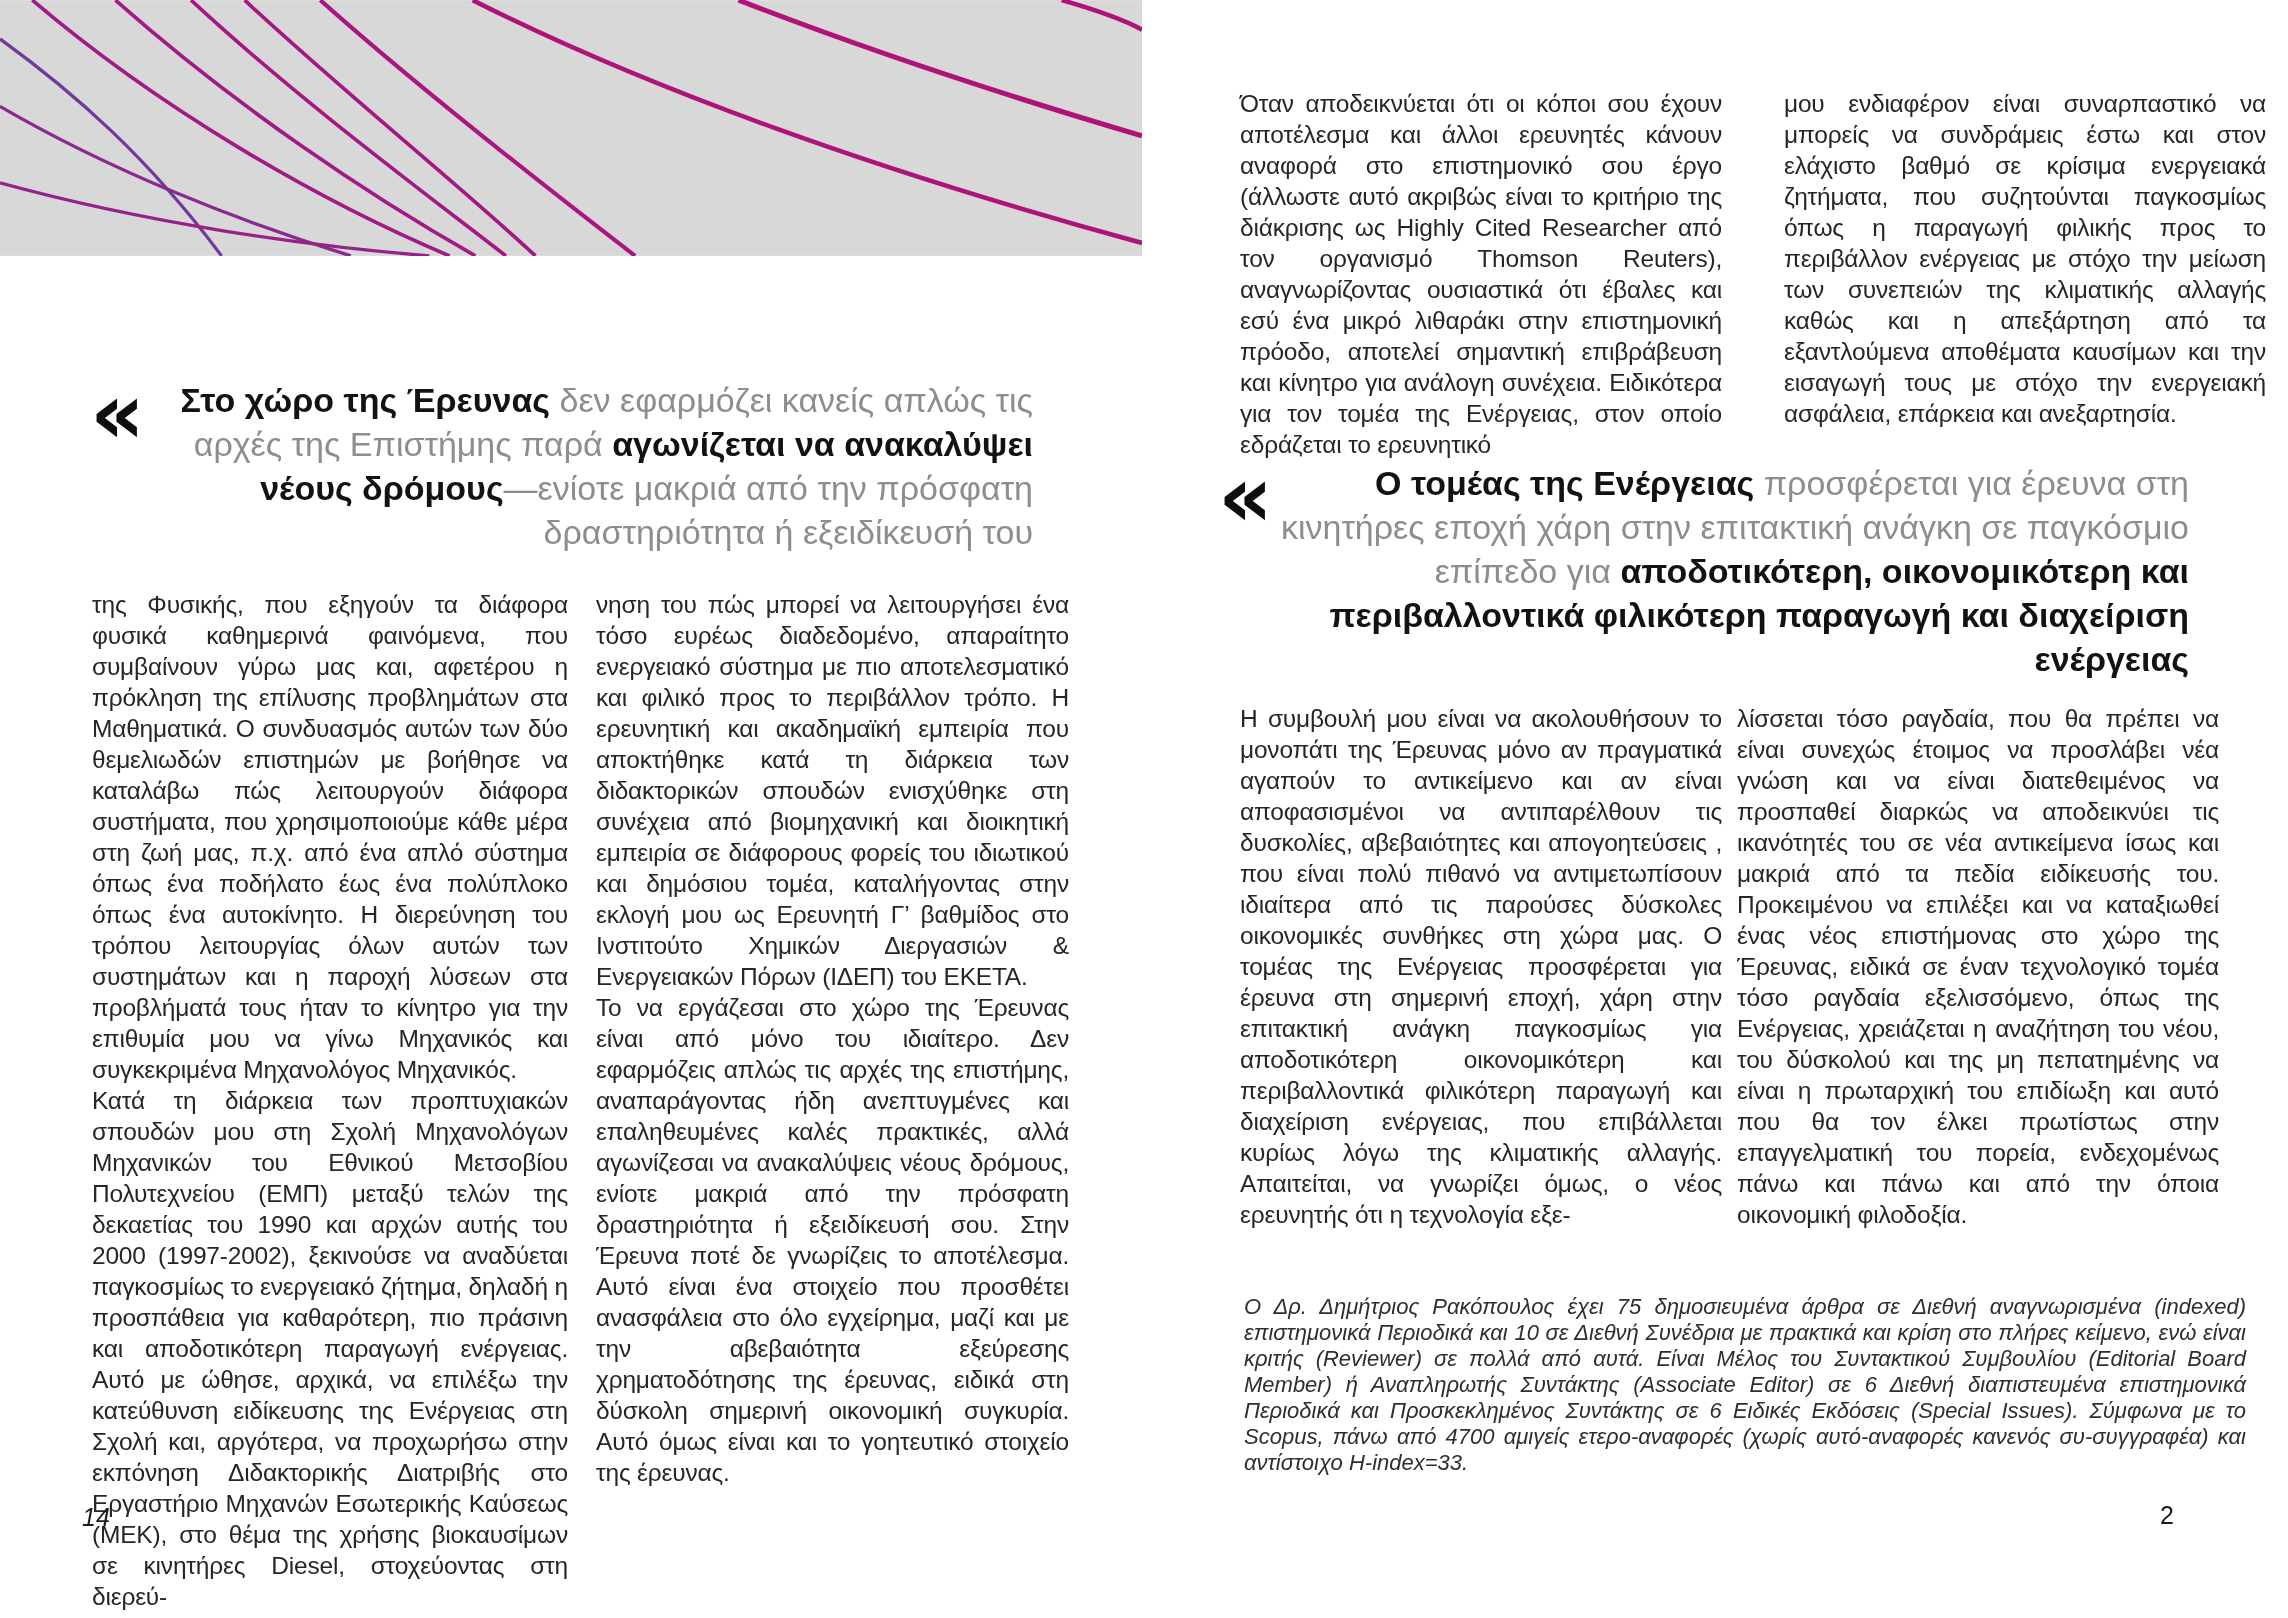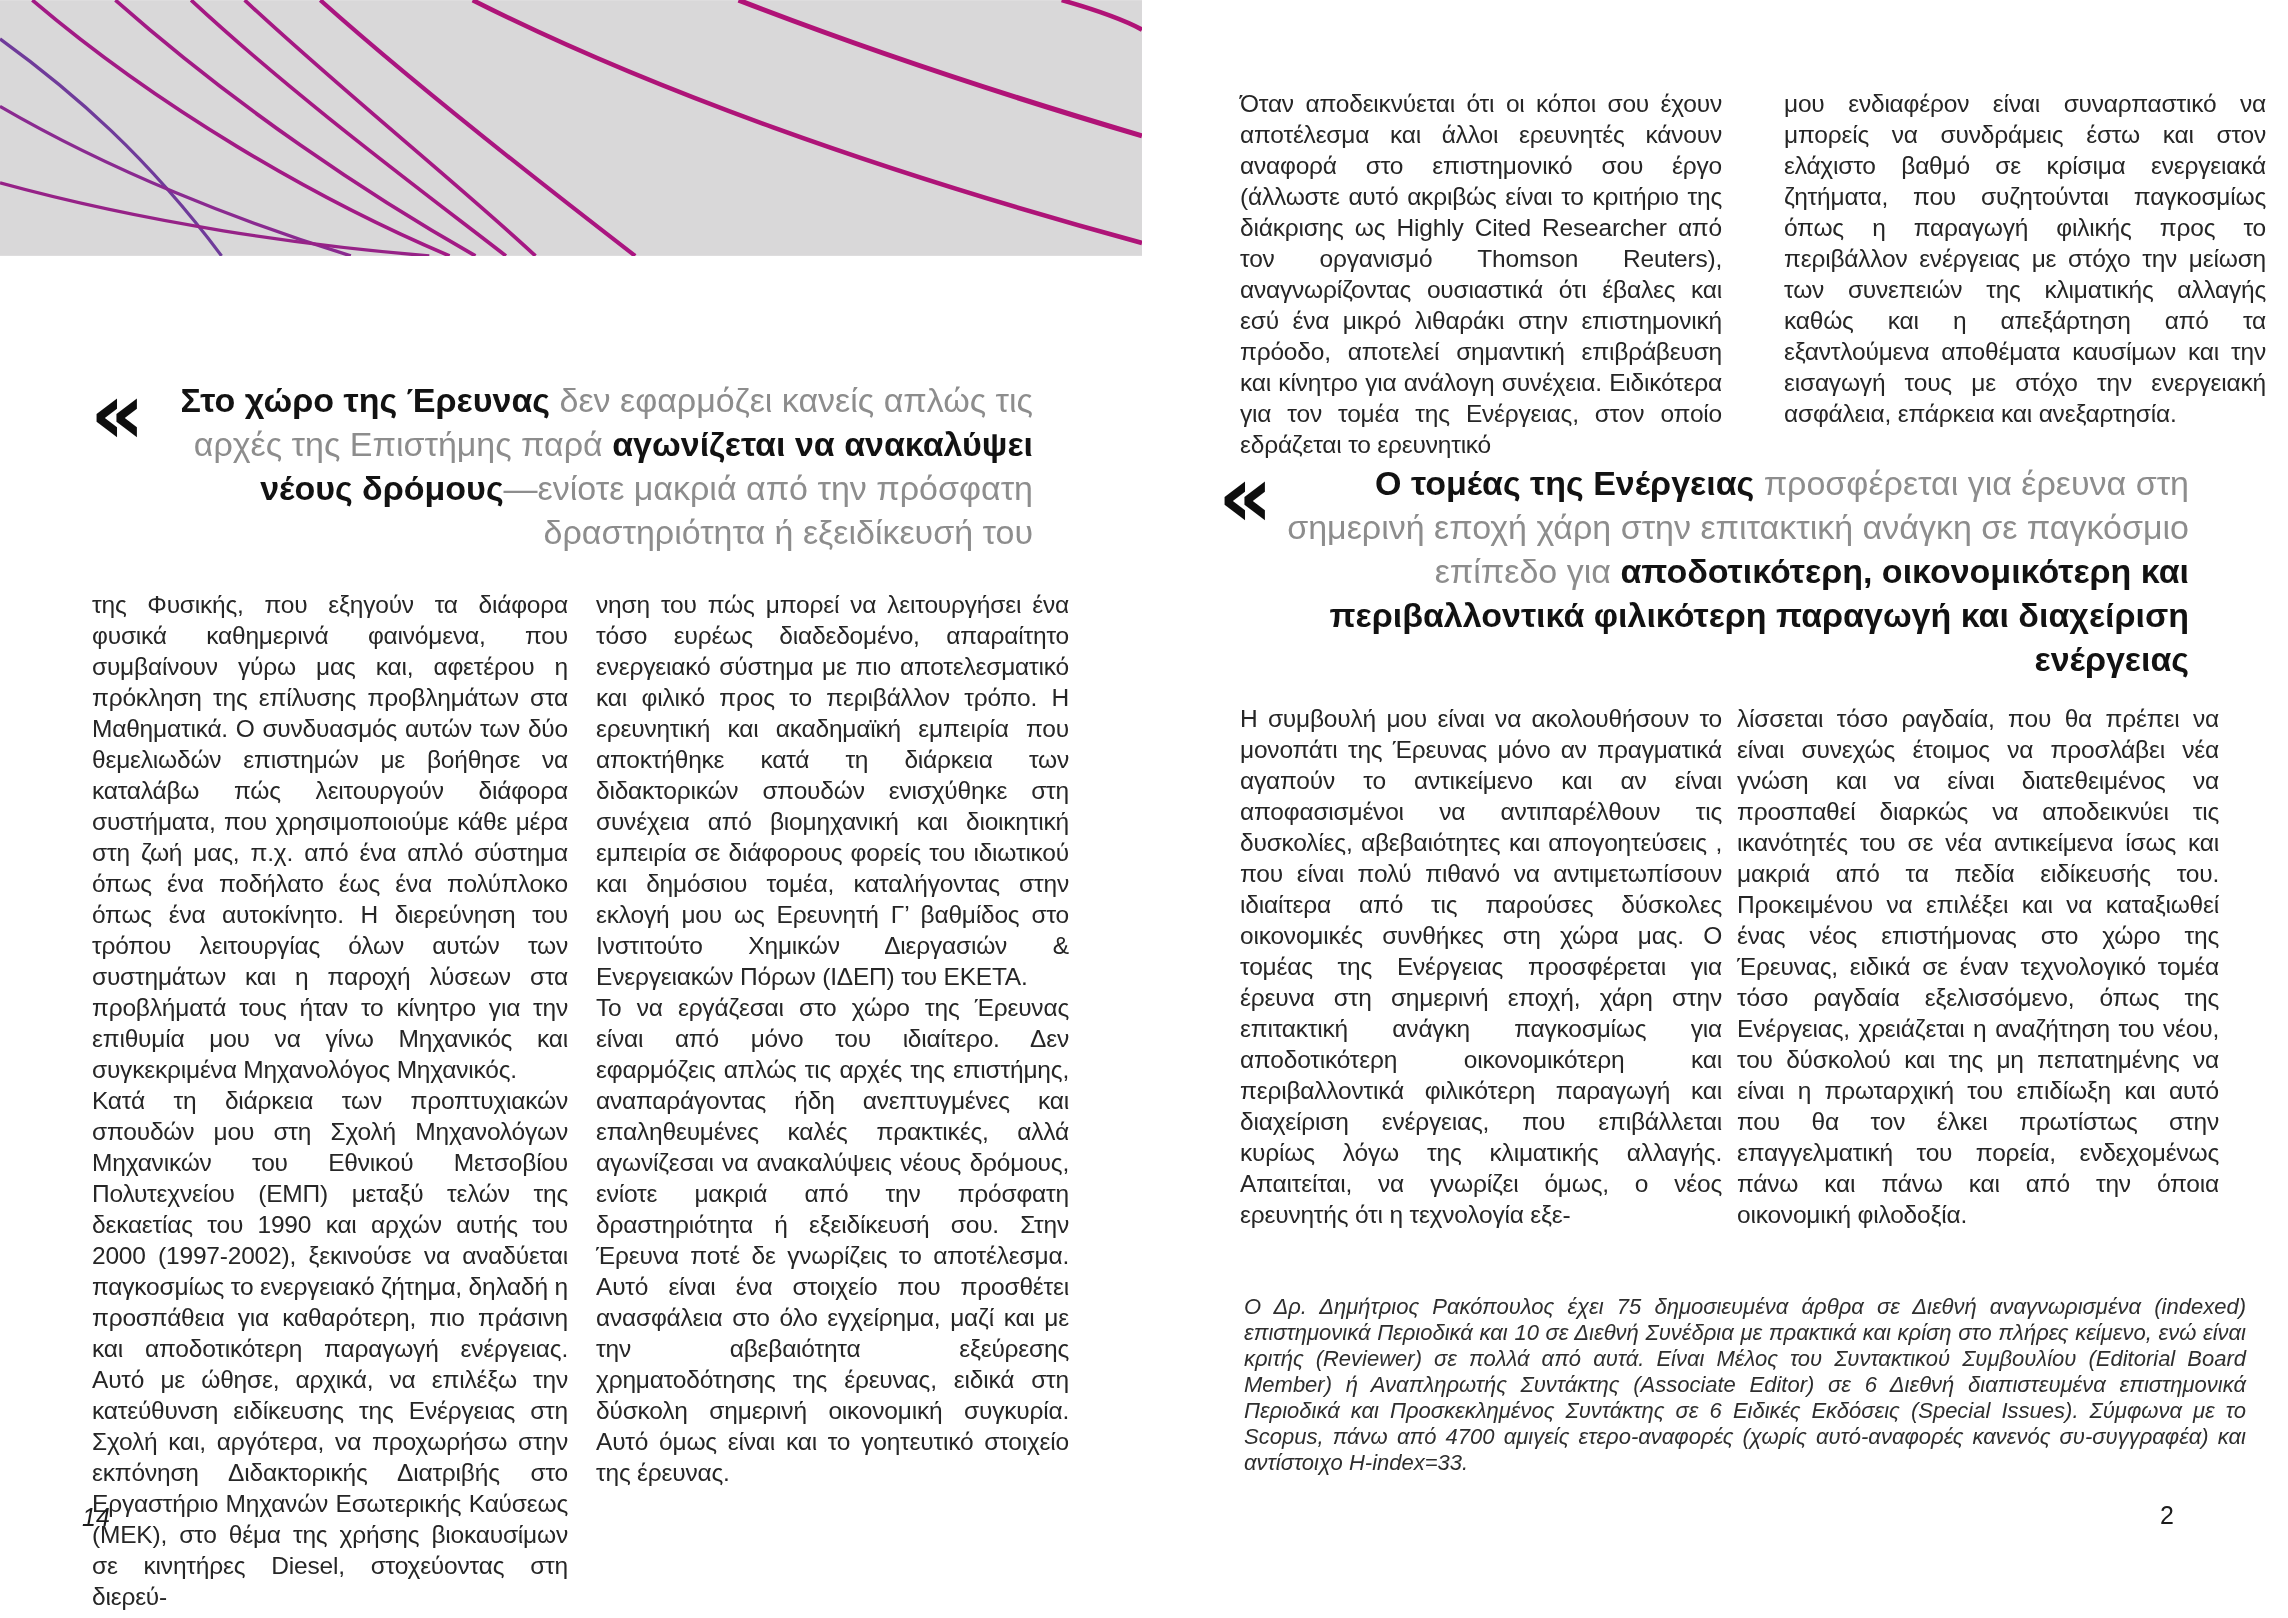--- a/index.html
+++ b/index.html
@@ -82,21 +82,21 @@
   <div class="col body-text" style="left:1240px;top:88px;width:482px;">
     <p>Όταν αποδεικνύεται ότι οι κόποι σου έχουν αποτέλεσμα και άλλοι ερευνητές κάνουν αναφορά στο επιστημονικό σου έργο (άλλωστε αυτό ακριβώς είναι το κριτήριο της διάκρισης ως Highly Cited Researcher από τον οργανισμό Thomson Reuters), αναγνωρίζοντας ουσιαστικά ότι έβαλες και εσύ ένα μικρό λιθαράκι στην επιστημονική πρόοδο, αποτελεί σημαντική επιβράβευση και κίνητρο για ανάλογη συνέχεια. Ειδικότερα για τον τομέα της Ενέργειας, στον οποίο εδράζεται το ερευνητικό</p>
   </div>
 
   <div class="col body-text" style="left:1737px;top:88px;width:482px;margin-left:47px;">
     <p>μου ενδιαφέρον είναι συναρπαστικό να μπορείς να συνδράμεις έστω και στον ελάχιστο βαθμό σε κρίσιμα ενεργειακά ζητήματα, που συζητούνται παγκοσμίως όπως η παραγωγή φιλικής προς το περιβάλλον ενέργειας με στόχο την μείωση των συνεπειών της κλιματικής αλλαγής καθώς και η απεξάρτηση από τα εξαντλούμενα αποθέματα καυσίμων και την εισαγωγή τους με στόχο την ενεργειακή ασφάλεια, επάρκεια και ανεξαρτησία.</p>
   </div>
 
   <section class="pullquote" style="left:1218px;top:461px;width:971px;">
     <span class="qmark">«</span>
-    <p class="pq-text"><b>Ο τομέας της Ενέργειας</b><span> προσφέρεται για έρευνα στη σημερινή εποχή χάρη στην επιτακτική ανάγκη σε παγκόσμιο επίπεδο για </span><b>αποδοτικότερη, οικονομικότερη και περιβαλλοντικά φιλικότερη παραγωγή και διαχείριση ενέργειας</b></p>
+    <p class="pq-text"><b>Ο τομέας της Ενέργειας</b><span> προσφέρεται για έρευνα στη κινητήρες εποχή χάρη στην επιτακτική ανάγκη σε παγκόσμιο επίπεδο για </span><b>αποδοτικότερη, οικονομικότερη και περιβαλλοντικά φιλικότερη παραγωγή και διαχείριση ενέργειας</b></p>
   </section>
 
   <div class="col body-text" style="left:1240px;top:703px;width:482px;">
     <p style="margin-top:0;">Η συμβουλή μου είναι να ακολουθήσουν το μονοπάτι της Έρευνας μόνο αν πραγματικά αγαπούν το αντικείμενο και αν είναι αποφασισμένοι να αντιπαρέλθουν τις δυσκολίες, αβεβαιότητες και απογοητεύσεις , που είναι πολύ πιθανό να αντιμετωπίσουν ιδιαίτερα από τις παρούσες δύσκολες οικονομικές συνθήκες στη χώρα μας. Ο τομέας της Ενέργειας προσφέρεται για έρευνα στη σημερινή εποχή, χάρη στην επιτακτική ανάγκη παγκοσμίως για αποδοτικότερη οικονομικότερη και περιβαλλοντικά φιλικότερη παραγωγή και διαχείριση ενέργειας, που επιβάλλεται κυρίως λόγω της κλιματικής αλλαγής. Απαιτείται, να γνωρίζει όμως, ο νέος ερευνητής ότι η τεχνολογία εξε-</p>
   </div>
 
   <div class="col body-text" style="left:1737px;top:703px;width:482px;">
     <p>λίσσεται τόσο ραγδαία, που θα πρέπει να είναι συνεχώς έτοιμος να προσλάβει νέα γνώση και να είναι διατεθειμένος να προσπαθεί διαρκώς να αποδεικνύει τις ικανότητές του σε νέα αντικείμενα ίσως και μακριά από τα πεδία ειδίκευσής του. Προκειμένου να επιλέξει και να καταξιωθεί ένας νέος επιστήμονας στο χώρο της Έρευνας, ειδικά σε έναν τεχνολογικό τομέα τόσο ραγδαία εξελισσόμενο, όπως της Ενέργειας, χρειάζεται η αναζήτηση του νέου, του δύσκολού και της μη πεπατημένης να είναι η πρωταρχική του επιδίωξη και αυτό που θα τον έλκει πρωτίστως στην επαγγελματική του πορεία, ενδεχομένως πάνω και πάνω και από την όποια οικονομική φιλοδοξία.</p>
   </div>
 

